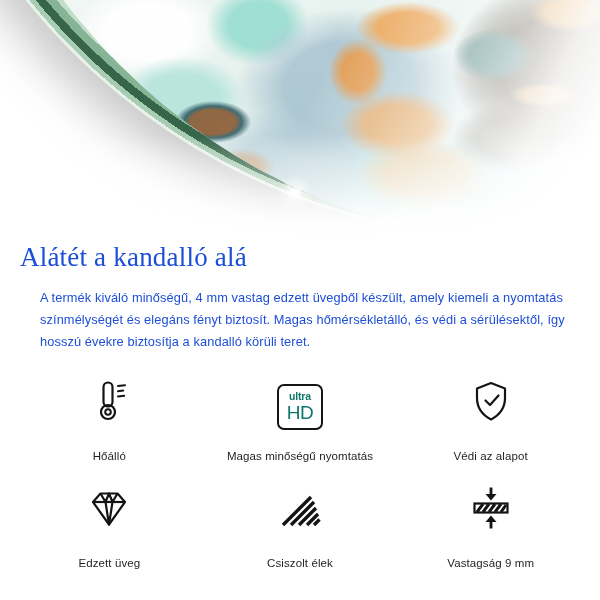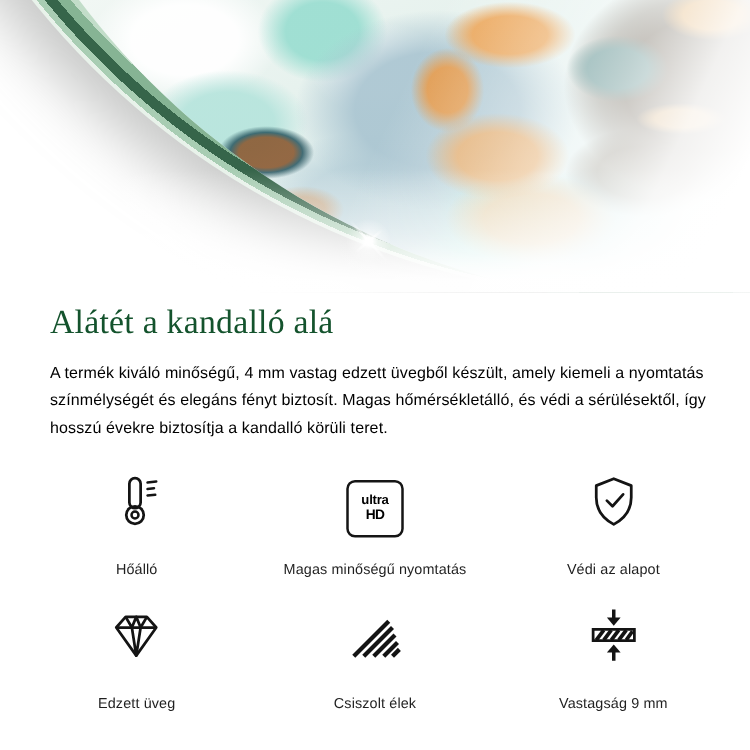--- a/index.html
+++ b/index.html
@@ -41,35 +41,35 @@
       linear-gradient(115deg, rgba(255,255,255,0) 50%, rgba(255,255,255,0.55) 70%, rgba(255,255,255,0.92) 84%, #fff 93%),
       linear-gradient(to bottom, rgba(255,255,255,0) 58%, rgba(255,255,255,0.5) 80%, rgba(255,255,255,0.97) 96%);}
   .sparkle{position:absolute;left:272px;top:170px;width:46px;height:46px;
     background:radial-gradient(circle, rgba(255,255,255,1) 0 9%, rgba(255,255,255,0.5) 22%, rgba(255,255,255,0) 55%);}
   .sparkle::before,.sparkle::after{content:"";position:absolute;left:1px;top:22px;width:44px;height:2px;
     background:linear-gradient(90deg, rgba(255,255,255,0) 0, #fff 50%, rgba(255,255,255,0) 100%);}
   .sparkle::before{transform:rotate(48deg);}
   .sparkle::after{transform:rotate(-40deg) scaleX(0.65);}
 
   
-  .headline{margin:6px 40px 0;font-family:"Liberation Serif","DejaVu Serif",serif;font-weight:400;
-    font-size:27px;line-height:1.28;color:#14532d;letter-spacing:0.2px;}
-  .desc{margin:12px 40px 0;font-size:12.8px;line-height:1.72;color:#000000;letter-spacing:0.1px;}
+  .headline{margin:6px 20px 0;font-family:"Liberation Serif","DejaVu Serif",serif;font-weight:400;
+    font-size:27px;line-height:1.28;color:#1d4ed8;letter-spacing:0.2px;}
+  .desc{margin:12px 40px 0;font-size:12.8px;line-height:1.72;color:#1d4ed8;letter-spacing:0.1px;}
   .desc div{white-space:nowrap;}
 
   
   .features{display:grid;grid-template-columns:1fr 1fr 1fr;row-gap:22px;margin:24px 14px 0;}
   .feature{display:flex;flex-direction:column;align-items:center;}
   .icon-slot{height:48px;display:flex;align-items:center;justify-content:center;}
   .feature-label{margin-top:25px;font-size:11.5px;color:#1f1f1f;letter-spacing:0.1px;}
   .ico{stroke:#141414;fill:none;stroke-width:2.2;}
   .uhd-box{width:42px;height:42px;border:2.6px solid #151515;border-radius:7px;display:flex;flex-direction:column;
-    align-items:center;justify-content:center;color:#000000;line-height:1;margin-top:12px;}
+    align-items:center;justify-content:center;color:#0f766e;line-height:1;margin-top:12px;}
   .uhd-top{font-size:10.5px;font-weight:700;letter-spacing:-0.2px;}
-  .uhd-bottom{font-size:11px;font-weight:700;letter-spacing:-0.5px;margin-top:1px;}
+  .uhd-bottom{font-size:19px;font-weight:400;letter-spacing:-0.5px;margin-top:1px;}
 </style>
 </head>
 <body>
 
 <div class="hero">
   <div class="hero-shadow"></div>
   <div class="glass-edge"></div>
   <div class="art"></div>
   <div class="hero-fade"></div>
   <div class="sparkle"></div>

